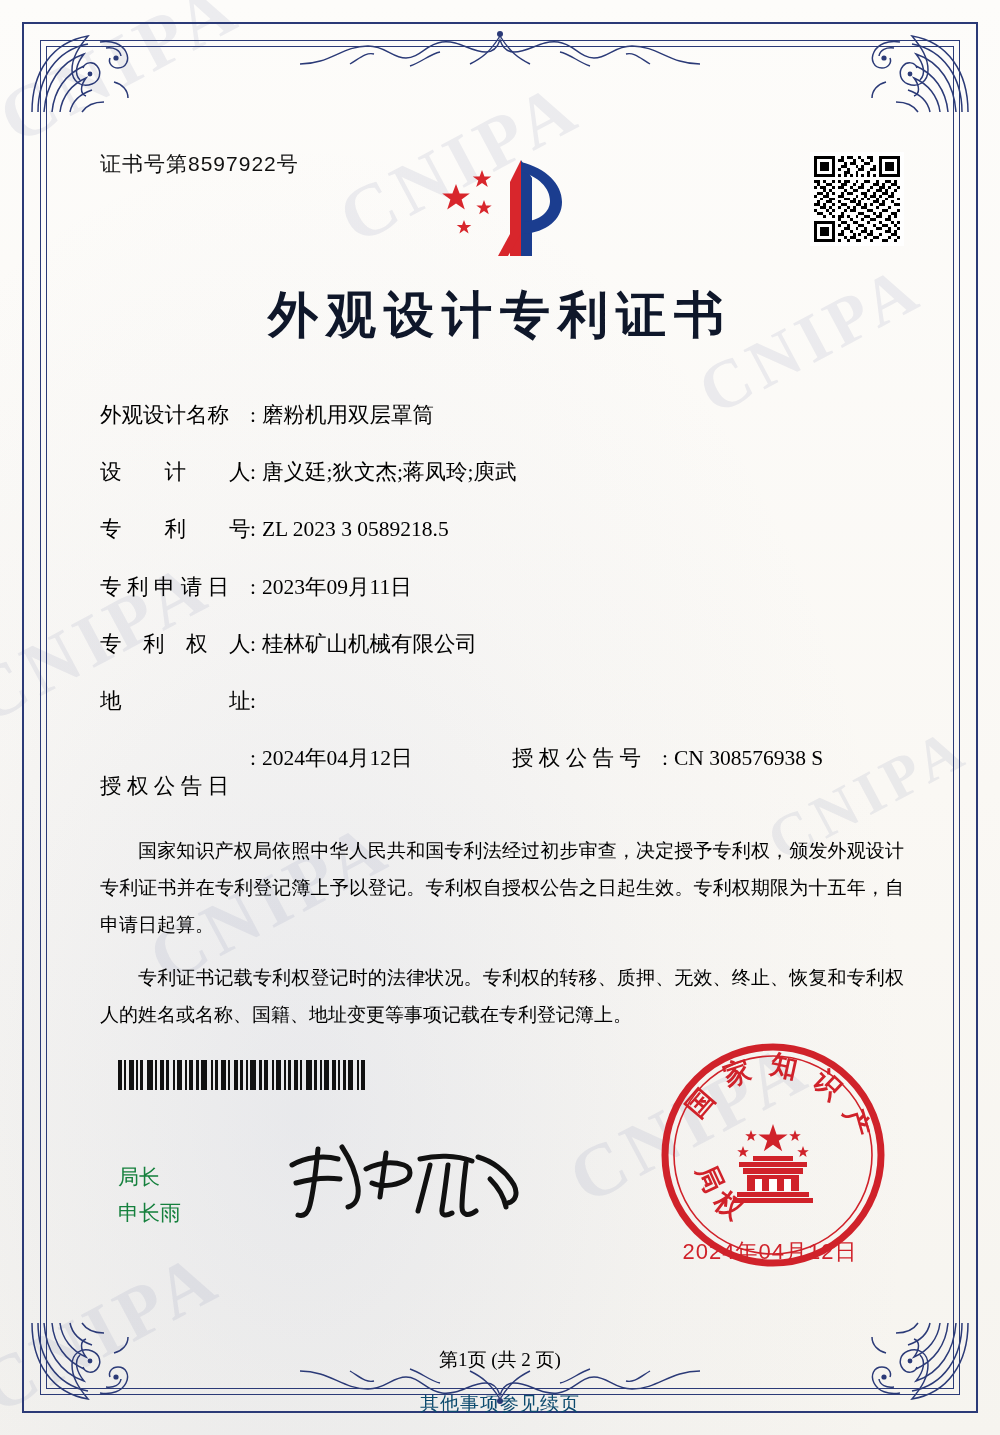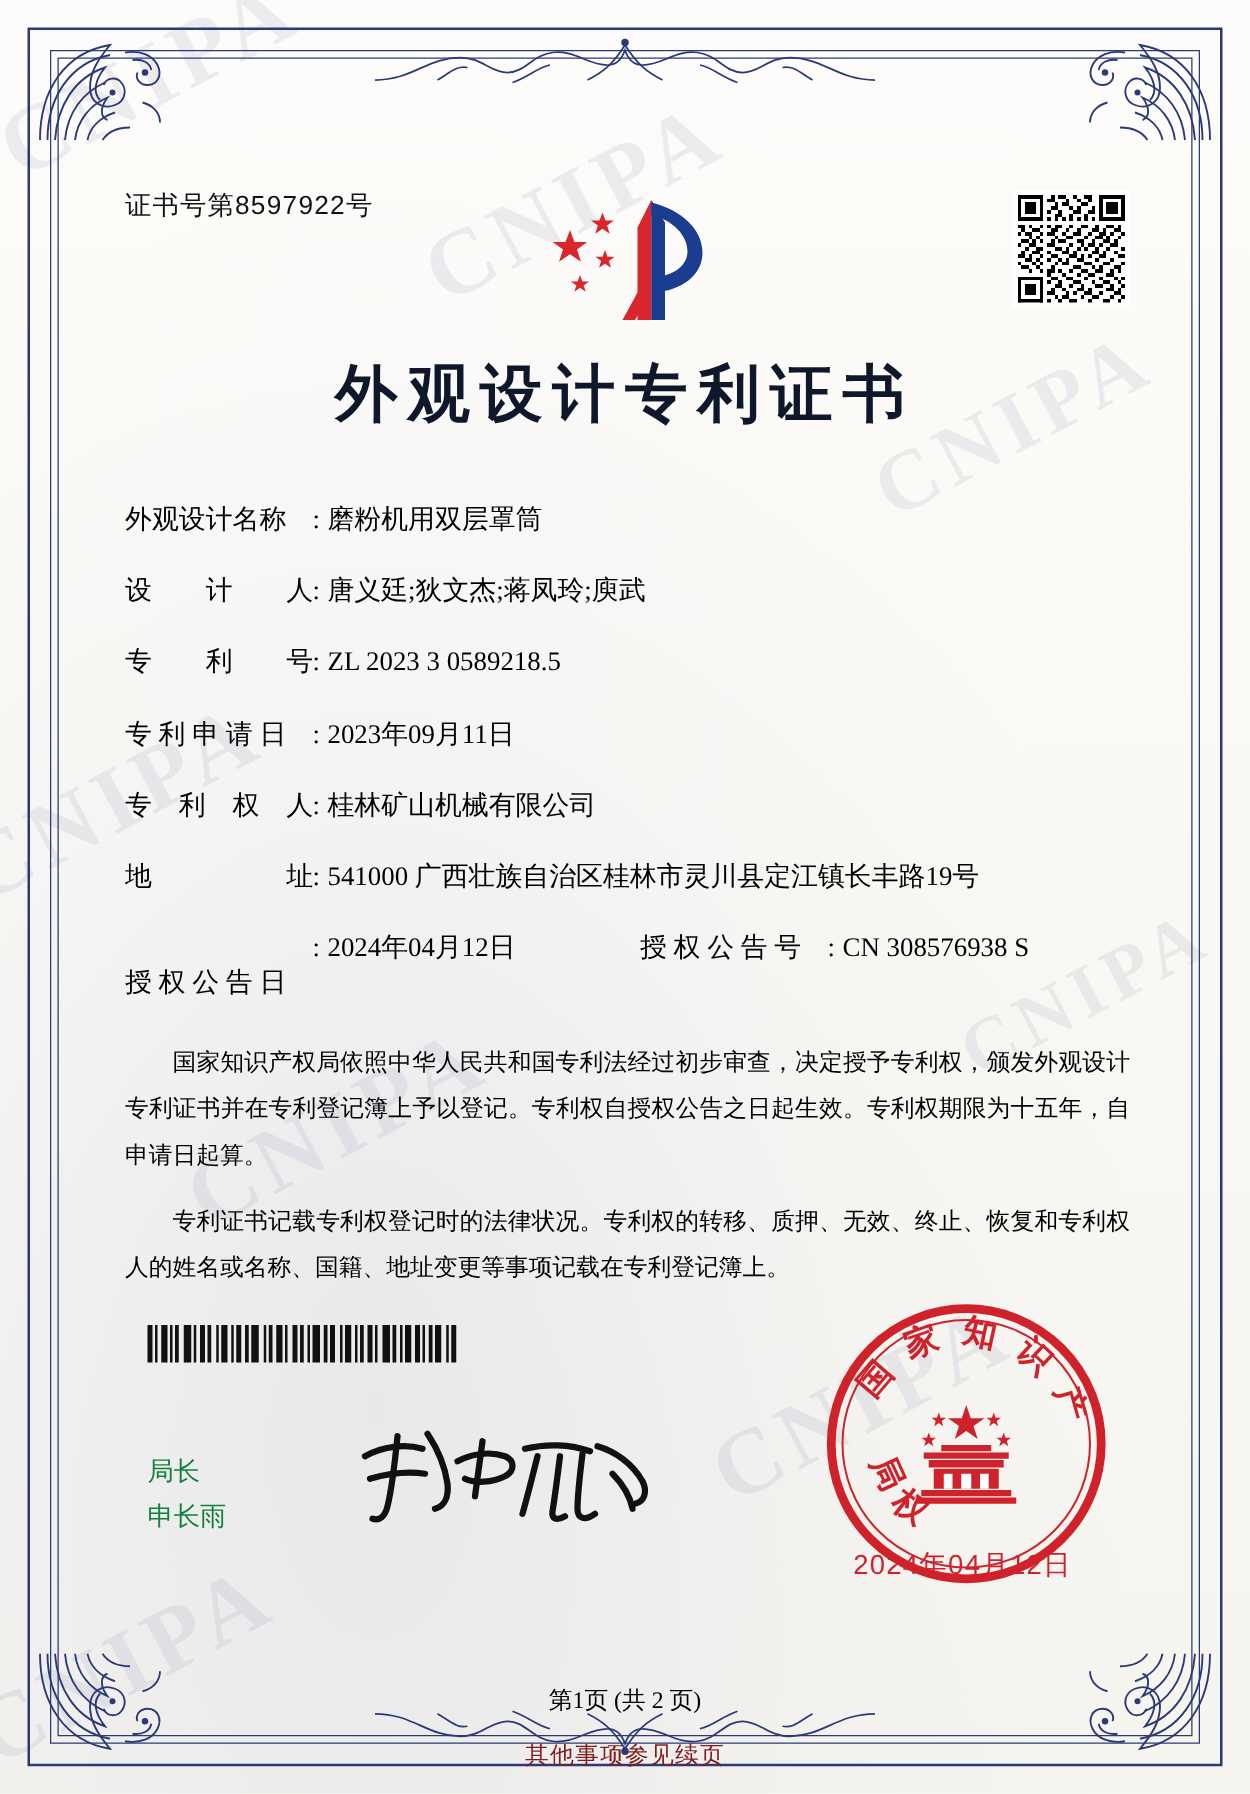--- a/index.html
+++ b/index.html
@@ -278,21 +278,21 @@
     text-align: center;
     font-size: 19px;
     color: #000;
   }
   .footnote {
     position: absolute;
     left: 0; right: 0;
     bottom: 18px;
     text-align: center;
     font-size: 19px;
-    color: #7f1d1d;
+    color: #0c4a6e;
     letter-spacing: 1px;
   }
 </style>
 </head>
 <body>
 
 <div class="page">
   <div class="paper-tint"></div>
 
   <div class="watermark wm1">CNIPA</div>
@@ -659,21 +659,20 @@
       <span class="val">2023年09月11日</span>
     </div>
     <div class="field">
       <span class="lbl">专　利　权　人</span>
       <span class="colon">:</span>
       <span class="val">桂林矿山机械有限公司</span>
     </div>
     <div class="field">
       <span class="lbl">地　　　　　址</span>
       <span class="colon">:</span>
-      <span class="val">541000 广西壮族自治区桂林市灵川县定江镇长丰路19号</span>
     </div>
     <div class="field dual">
       <span class="lbl">授 权 公 告 日</span>
       <span class="colon">:</span>
       <span class="val-a">2024年04月12日</span>
       <span class="lbl2">授 权 公 告 号</span>
       <span class="colon">:</span>
       <span class="val latin">CN 308576938 S</span>
     </div>
   </div>

